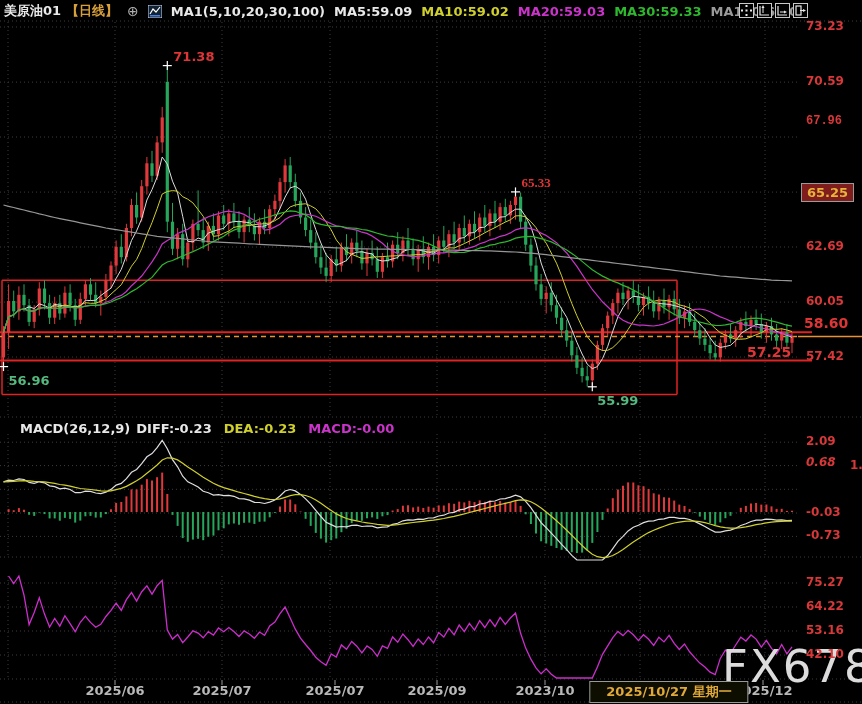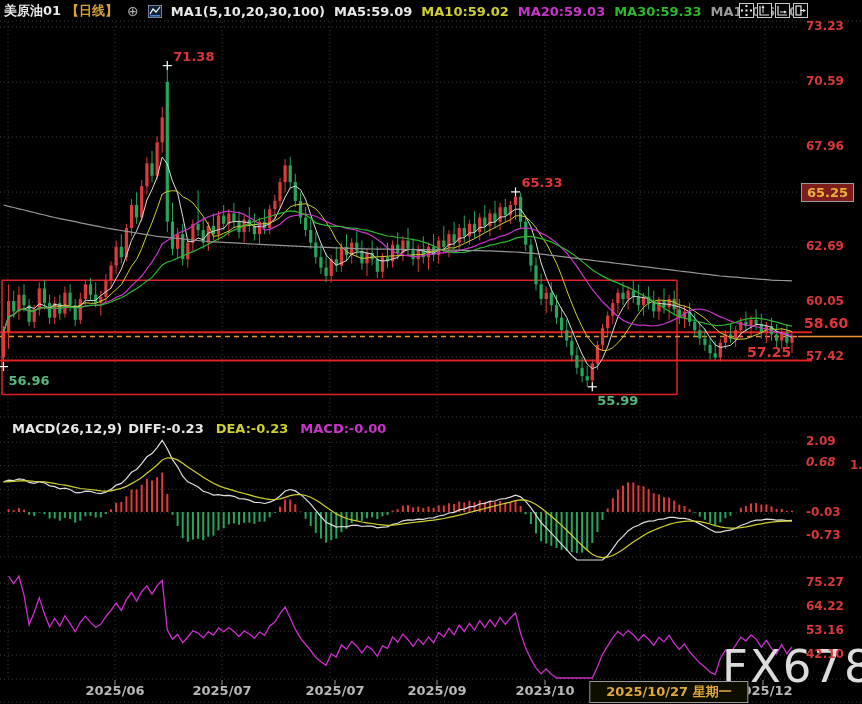--- a/index.html
+++ b/index.html
@@ -623,52 +623,52 @@
     </span>
     <span class="pbtn">
       <svg width="11" height="11" viewBox="0 0 11 11">
         <rect x="1" y="1" width="5" height="9" fill="none" stroke="#e8e8e8" stroke-width="1.2"></rect>
         <line x1="5" y1="5.5" x2="10" y2="5.5" stroke="#e8e8e8" stroke-width="1"></line>
         <polygon points="11,5.5 8,4 8,7" fill="#e8e8e8"></polygon>
       </svg>
     </span>
   </div>
 
-  <div class="subhdr" style="left:12px;top:421px;text-decoration:underline;">
+  <div class="subhdr" style="left:20px;top:421px;text-decoration:underline;">
     <span class="c-white">MACD(26,12,9)</span>
     <span class="c-white" style="margin-left:-6px">DIFF:-0.23</span>
     <span class="c-yellow">DEA:-0.23</span>
     <span class="c-magenta">MACD:-0.00</span>
   </div>
 
 
   <div class="wmark">FX678</div>
 
   <div id="labels">
       <div class="axr" style="left: 806px; top: 19px;">73.23</div>
       <div class="axr" style="left: 806px; top: 74.0968px;">70.59</div>
-      <div class="axr" style="left: 806px; top: 139px;">67.96</div>
+      <div class="axr" style="left: 806px; top: 114px; font-family: Liberation Mono, monospace;">67.96</div>
       <div class="axr" style="left: 806px; top: 184.082px;">65.32</div>
       <div class="axr" style="left: 806px; top: 238.97px;">62.69</div>
       <div class="axr" style="left: 806px; top: 294.067px;">60.05</div>
       <div class="axr" style="left: 806px; top: 348.955px;">57.42</div>
       <div class="curtag" style="left: 801px; top: 182.543px;">65.25</div>
       <div class="axr" style="left: 806px; top: 434.194px;">2.09</div>
       <div class="axr" style="left: 806px; top: 457.574px; margin-left: 44px;">1.39</div>
       <div class="axr" style="left: 806px; top: 455px; font-style: italic;">0.68</div>
       <div class="axr" style="left: 806px; top: 505.002px;">-0.03</div>
       <div class="axr" style="left: 806px; top: 528.382px;">-0.73</div>
       <div class="axr" style="left: 806px; top: 575px;">75.27</div>
       <div class="axr" style="left: 806px; top: 598.978px;">64.22</div>
       <div class="axr" style="left: 806px; top: 622.979px;">53.16</div>
       <div class="axr" style="left: 806px; top: 646.979px;">42.10</div>
       <div class="hlbl" style="left: 772px; top: 315.328px; margin-left: 32px;">58.60</div>
       <div class="hlbl" style="left: 747px; top: 343.503px;">57.25</div>
       <div class="mkred" style="left: 173.34px; top: 48.6095px;">71.38</div>
-      <div class="mkred" style="left: 521.5px; top: 174.873px;">65.33</div>
+      <div class="mkred" style="left: 521.5px; top: 174.873px; font-family: Liberation Serif, serif;">65.33</div>
       <div class="mkgreen" style="left: 597.3px; top: 392.799px;">55.99</div>
       <div class="mkgreen" style="left: 8.5px; top: 372.555px;">56.96</div>
       <div class="month" style="left: 115px; transform: translateX(-50%);">2025/06</div>
       <div class="month" style="left: 222px; transform: translateX(-50%);">2025/07</div>
       <div class="month" style="left: 335px; transform: translateX(-50%);">2025/07</div>
       <div class="month" style="left: 437px; transform: translateX(-50%);">2025/09</div>
       <div class="month" style="left: 545px; transform: translateX(-50%);">2023/10</div>
       <div class="month" style="left: 763px; transform: translateX(-50%);">2025/12</div>
       <div class="dtbox" style="left: 669px;">2025/10/27 星期一</div>
     </div>

